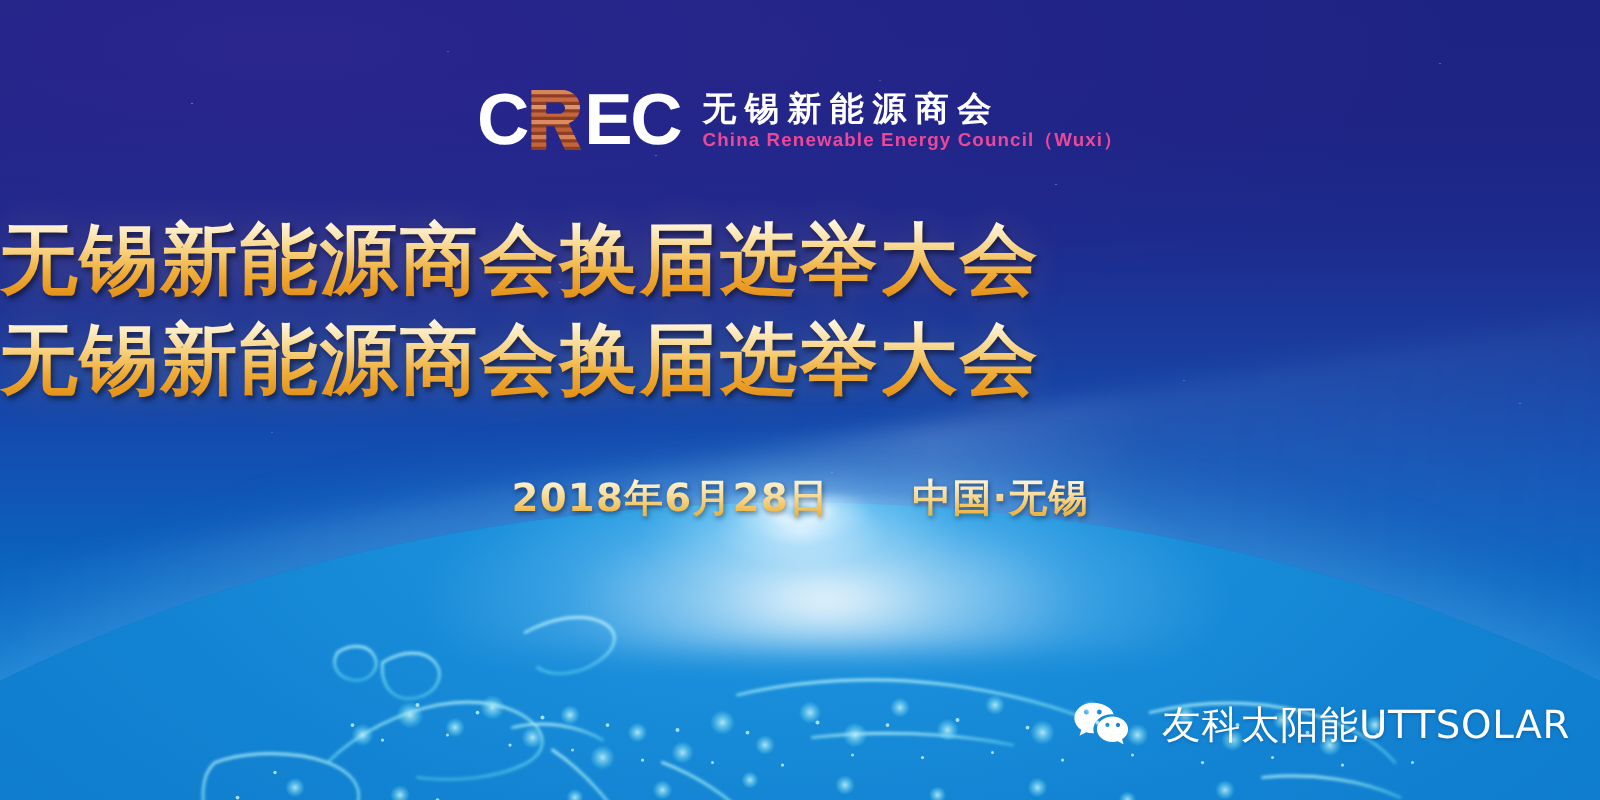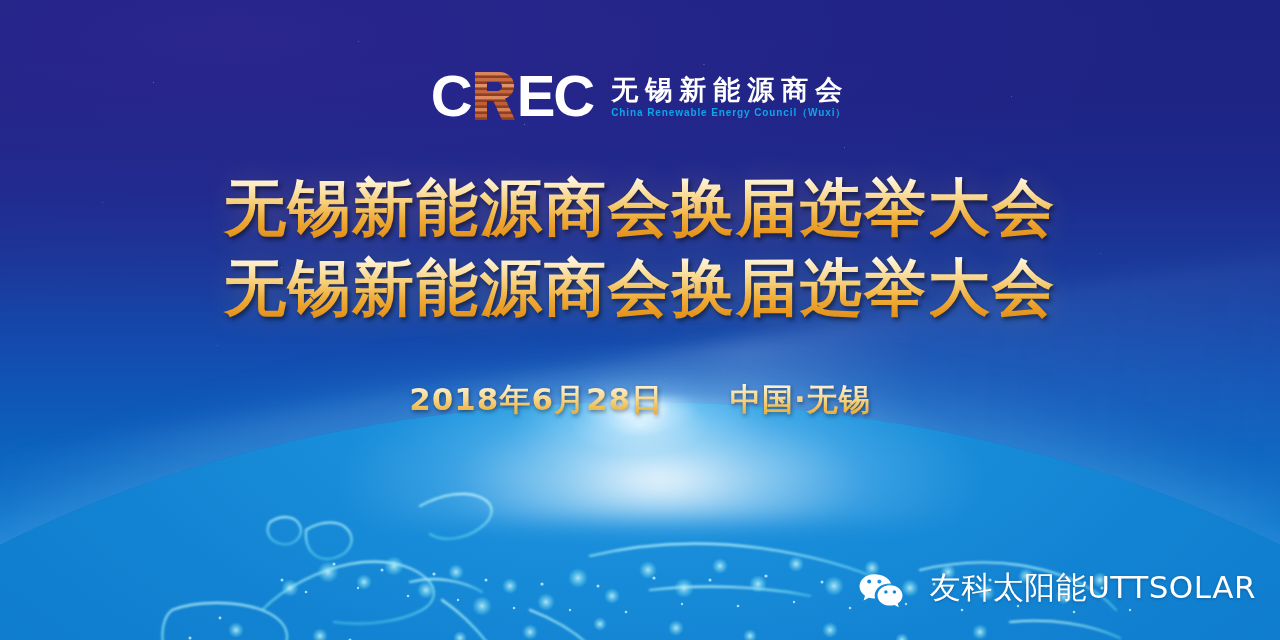--- a/index.html
+++ b/index.html
@@ -177,34 +177,33 @@
   .logo-text { display: flex; flex-direction: column; gap: 2px; padding-top: 2px; justify-content: flex-end; }
   .logo-cn {
     color: #ffffff;
     font-size: 27px;
     font-weight: 700;
     letter-spacing: 7px;
     line-height: 1.08;
     white-space: nowrap;
   }
   .logo-en {
-    color: #0ea5e9;
-    font-size: 10px;
+    color: #ec4899;
+    font-size: 15px;
     font-weight: 700;
     letter-spacing: .9px;
     line-height: 1.15;
     white-space: nowrap;
   }
 
   
   .title-block {
     position: absolute;
     left: 0; right: 0;
     top: 168px;
-    text-align: center;
   }
   .title-line {
     font-family: "DejaVu Sans", "Liberation Sans", sans-serif;
     font-weight: 700;
     font-size: 62px;
     line-height: 80px;
     letter-spacing: 2px;
     white-space: nowrap;
     background-image: linear-gradient(to bottom,
       #fffaf0 0%,
@@ -249,23 +248,23 @@
     color: transparent;
     -webkit-text-fill-color: transparent;
     filter: drop-shadow(1px 2px 2px rgba(0,0,0,.40));
   }
   .meta-gap { display: inline-block; width: 58px; }
 
   
   .watermark {
     position: absolute;
     right: 24px;
-    bottom: 28px;
+    bottom: 40px;
     display: flex;
-    align-items: flex-start;
+    align-items: center;
     gap: 26px;
   }
   .wechat-icon { display: block; width: 46px; height: 40px; flex: none; }
   .watermark-label {
     color: #ffffff;
     font-family: "DejaVu Sans", "Liberation Sans", sans-serif;
     font-size: 31px;
     font-weight: 400;
     line-height: 1;
     letter-spacing: .5px;

